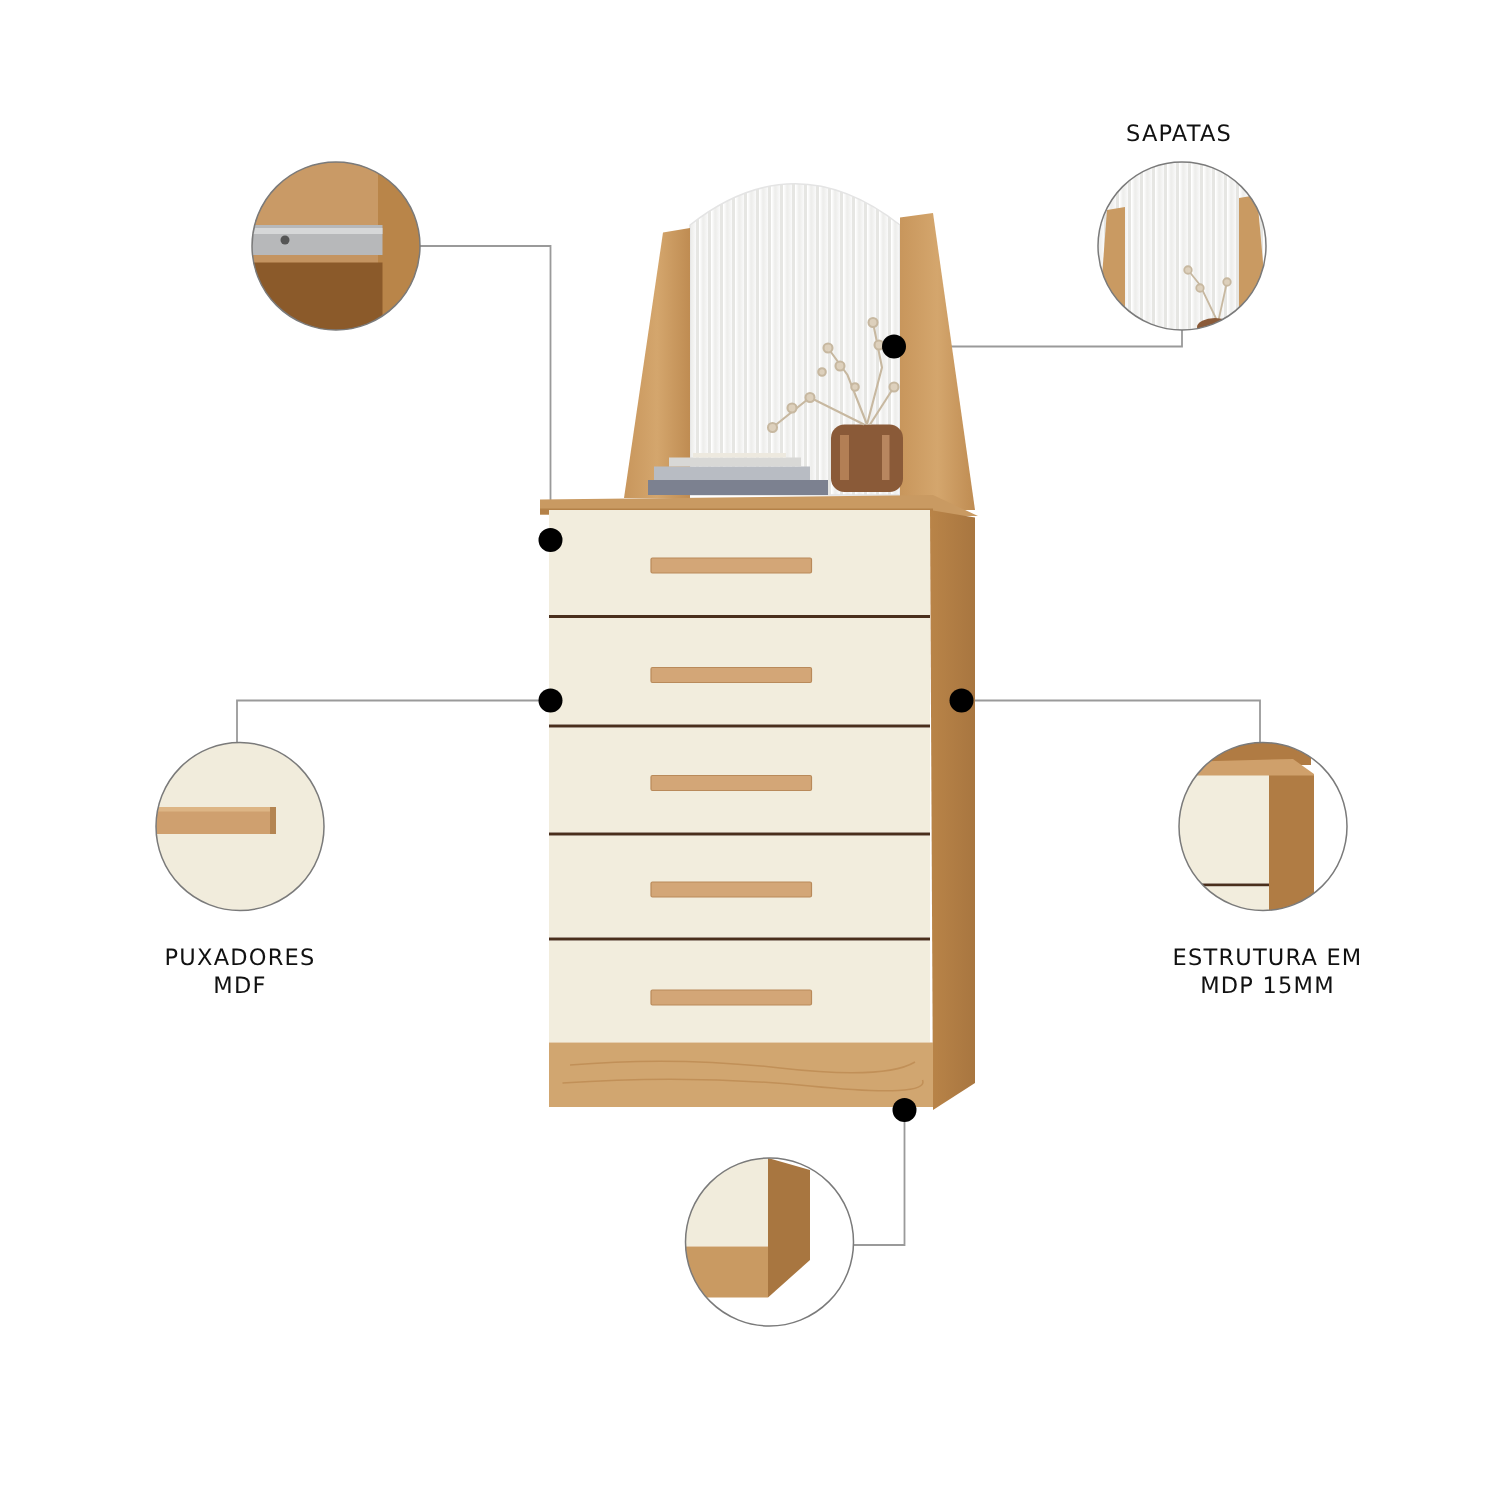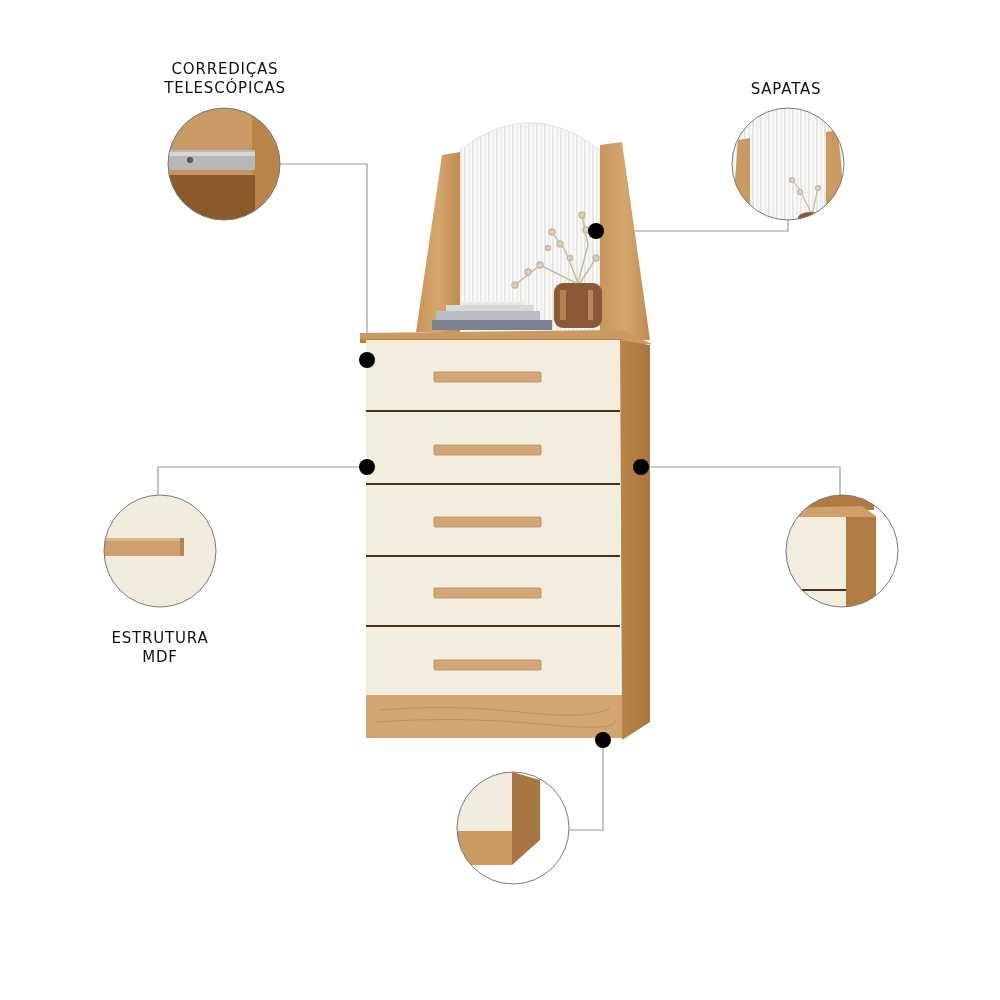--- a/index.html
+++ b/index.html
@@ -185,28 +185,28 @@
     <g fill="#000">
       <circle cx="367" cy="360" r="8"></circle>
       <circle cx="596" cy="231" r="8"></circle>
       <circle cx="367" cy="467" r="8"></circle>
       <circle cx="641" cy="467" r="8"></circle>
       <circle cx="603" cy="740" r="8"></circle>
     </g>
   </svg>
 
   
-  <div class="label" style="left:145px; top:60px; width:160px;">
-    <span>CORREDIÇAS</span>
-    <span>TELESCÓPICAS</span>
-  </div>
 
   <div class="label" style="left:736px; top:80px; width:100px;">
     <span>SAPATAS</span>
   </div>
 
   <div class="label" style="left:95px; top:629px; width:130px;">
-    <span>ESTRUTURA</span>
+    <span>PUXADORES</span>
     <span>MDF</span>
   </div>
 
+  <div class="label" style="left:770px; top:629px; width:150px;">
+    <span>ESTRUTURA EM</span>
+    <span>MDP 15MM</span>
+  </div>
 
 </div>
 
 </body></html>

